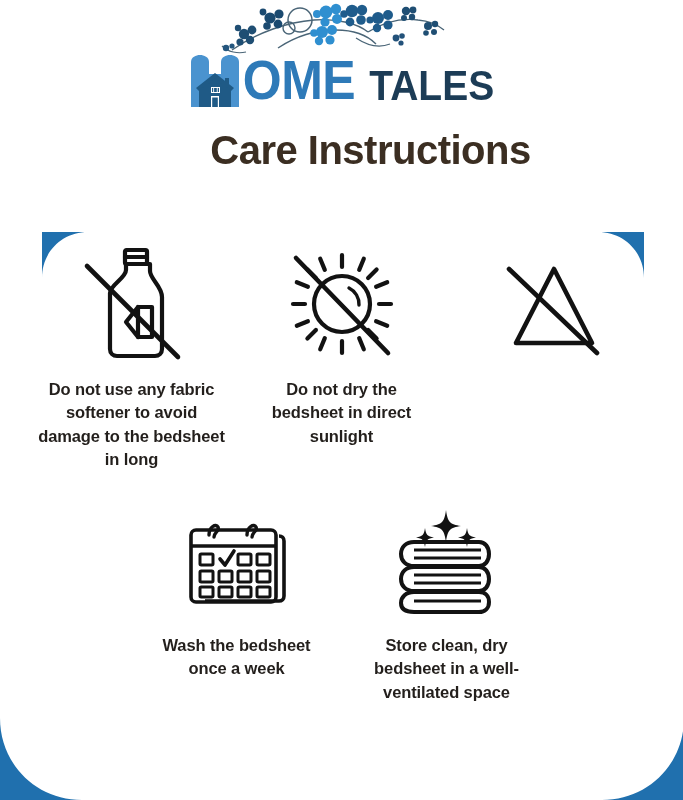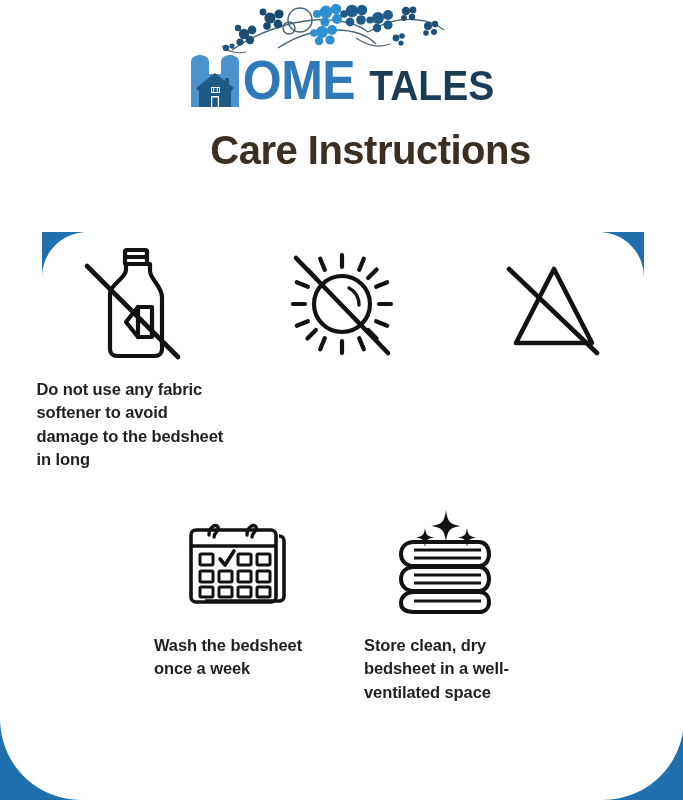--- a/index.html
+++ b/index.html
@@ -109,20 +109,21 @@
     align-items: center;
   }
   .icon-wrap {
     height: 120px;
     display: flex;
     align-items: center;
     justify-content: center;
   }
   .cell-caption {
     margin-top: 14px;
+    text-align: center;
     font-family: "Liberation Sans", sans-serif;
     font-size: 16.5px;
     font-weight: 600;
     color: #231f1c;
     line-height: 1.42;
     letter-spacing: -0.1px;
     max-width: 190px;
   }
   .cap-narrow { max-width: 150px; }
   .cap-mid { max-width: 165px; }
@@ -297,20 +298,21 @@
               <path d="M93.1 41.8 L104.2 37.2"></path>
               <path d="M13.8 37.2 L24.9 41.8"></path>
               <path d="M93.1 76.2 L104.2 80.8"></path>
               <path d="M37.2 104.2 L41.8 93.1"></path>
               <path d="M76.2 24.9 L80.8 13.8"></path>
               <path d="M66 43 A18 18 0 0 1 76 60" stroke-width="3.4"></path>
             </g>
             <path d="M13 13 L105 108" fill="none" stroke="#121212" stroke-width="4.6" stroke-linecap="round"></path>
           </svg>
         </div>
+        <div class="cell-caption cap-mid">Do not dry the bedsheet in direct sunlight</div>
       </div>
 
       <div class="cell">
         <div class="icon-wrap">
           <svg width="110" height="110" viewBox="0 0 110 110">
             <path d="M57 20 L95 94 L19 94 Z" fill="none" stroke="#121212" stroke-width="4.6" stroke-linejoin="round"></path>
             <path d="M12 20 L100 104" fill="none" stroke="#121212" stroke-width="4.6" stroke-linecap="round"></path>
           </svg>
         </div>
       </div>

